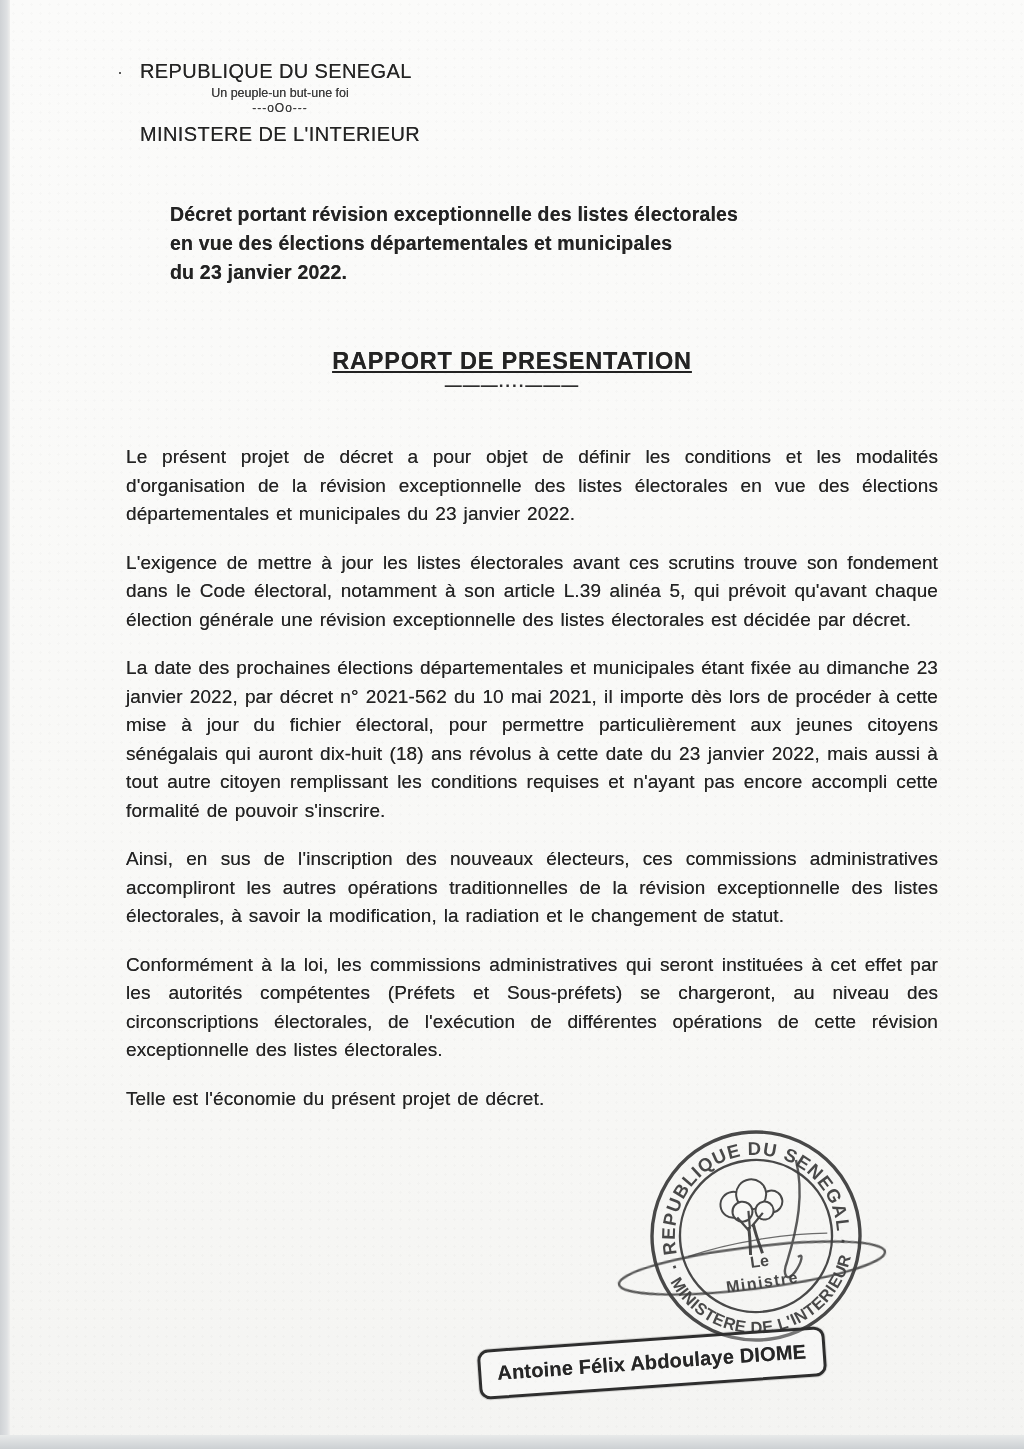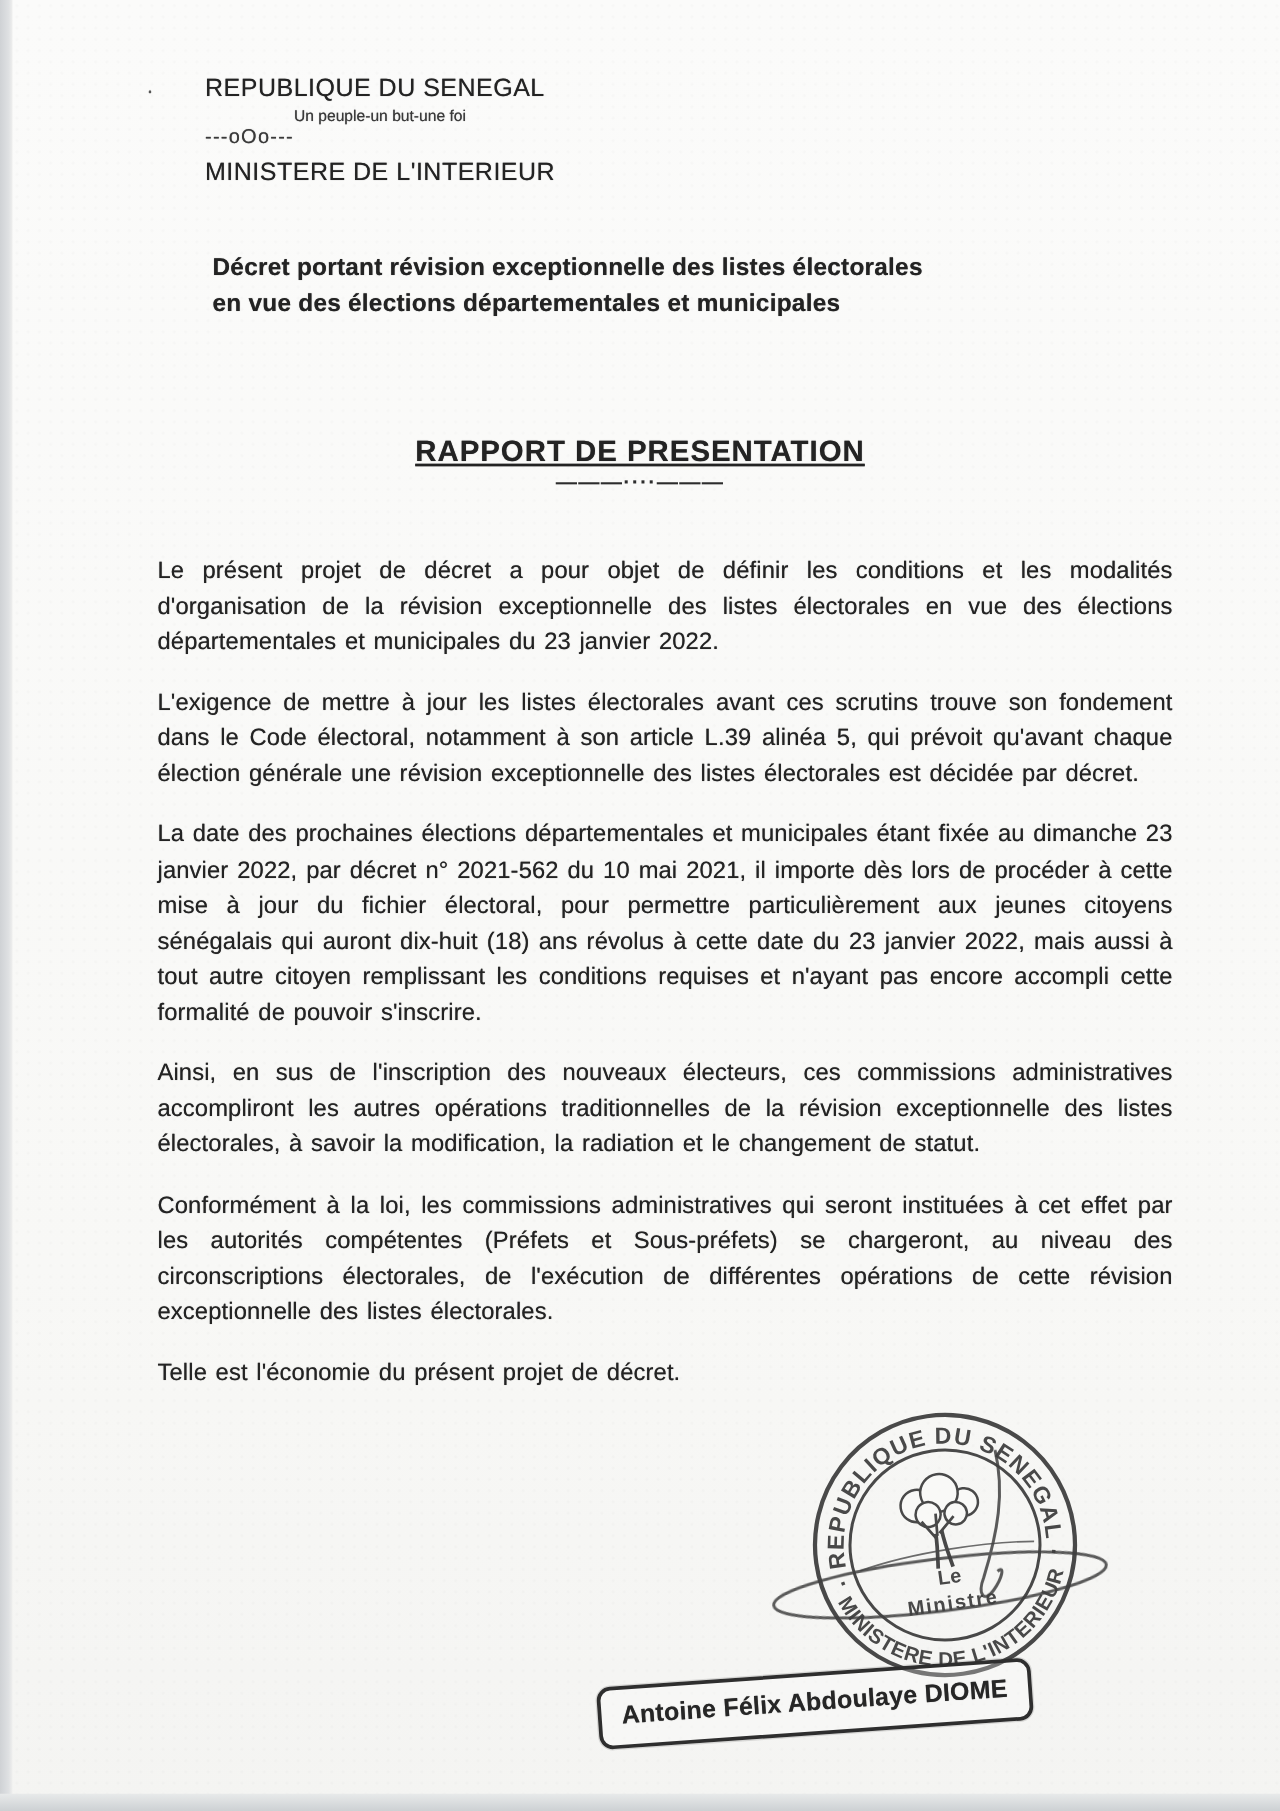--- a/index.html
+++ b/index.html
@@ -21,24 +21,24 @@
   .scan-edge-left {
     position: absolute; left: 0; top: 0; width: 10px; height: 100%;
     background: linear-gradient(90deg, #cfd2d5, #dfe1e3 70%, #efefee);
   }
   .scan-edge-bottom {
     position: absolute; left: 0; bottom: 0; width: 100%; height: 14px;
     background: linear-gradient(180deg, #e8eaea, #ccd0d3);
   }
   .ink { color: #232323; text-shadow: 0 0 0.6px rgba(40,40,40,0.75); }
 
-  .header-block { position: absolute; left: 140px; top: 60px; width: 330px; margin-left: 24px; }
+  .header-block { position: absolute; left: 140px; top: 60px; width: 330px; }
   .country { font-size: 20px; letter-spacing: 0.4px; font-weight: normal; }
   .motto { font-size: 12.5px; text-align: center; width: 280px; margin-top: 3px; color: #3a3a3a; }
-  .separator { font-size: 16px; text-align: left; width: 280px; margin-top: 1px; color: #3a3a3a; letter-spacing: 1px; }
+  .separator { font-size: 12px; text-align: center; width: 280px; margin-top: 1px; color: #3a3a3a; letter-spacing: 1px; }
   .ministry { font-size: 20px; letter-spacing: 0.4px; margin-top: 8px; }
   .stray-dot { position: absolute; left: 117px; top: 62px; font-size: 18px; color: #555; }
 
   .title-block {
     position: absolute; left: 170px; top: 200px; width: 740px;
     text-align: left; font-weight: bold; font-size: 19.5px; line-height: 29px;
     letter-spacing: 0.2px;
   }
   .report-heading {
     position: absolute; left: 0; top: 348px; width: 1024px;
@@ -86,20 +86,21 @@
   <div class="header-block">
     <div class="country ink">REPUBLIQUE DU SENEGAL</div>
     <div class="motto ink">Un peuple-un but-une foi</div>
     <div class="separator ink">---oOo---</div>
     <div class="ministry ink">MINISTERE DE L'INTERIEUR</div>
   </div>
 
   <div class="title-block ink">
     <div>Décret portant révision exceptionnelle des listes électorales</div>
     <div>en vue des élections départementales et municipales</div>
+    <div>du 23 janvier 2022.</div>
   </div>
 
   <div class="report-heading ink">RAPPORT DE PRESENTATION</div>
   <div class="heading-underline">———····———</div>
 
   <div class="body-text ink">
     <p>Le présent projet de décret a pour objet de définir les conditions et les modalités d'organisation de la révision exceptionnelle des listes électorales en vue des élections départementales et municipales du 23 janvier 2022.</p>
     <p>L'exigence de mettre à jour les listes électorales avant ces scrutins trouve son fondement dans le Code électoral, notamment à son article L.39 alinéa 5, qui prévoit qu'avant chaque élection générale une révision exceptionnelle des listes électorales est décidée par décret.</p>
     <p>La date des prochaines élections départementales et municipales étant fixée au dimanche 23 janvier 2022, par décret n° 2021-562 du 10 mai 2021, il importe dès lors de procéder à cette mise à jour du fichier électoral, pour permettre particulièrement aux jeunes citoyens sénégalais qui auront dix-huit (18) ans révolus à cette date du 23 janvier 2022, mais aussi à tout autre citoyen remplissant les conditions requises et n'ayant pas encore accompli cette formalité de pouvoir s'inscrire.</p>
     <p>Ainsi, en sus de l'inscription des nouveaux électeurs, ces commissions administratives accompliront les autres opérations traditionnelles de la révision exceptionnelle des listes électorales, à savoir la modification, la radiation et le changement de statut.</p>

